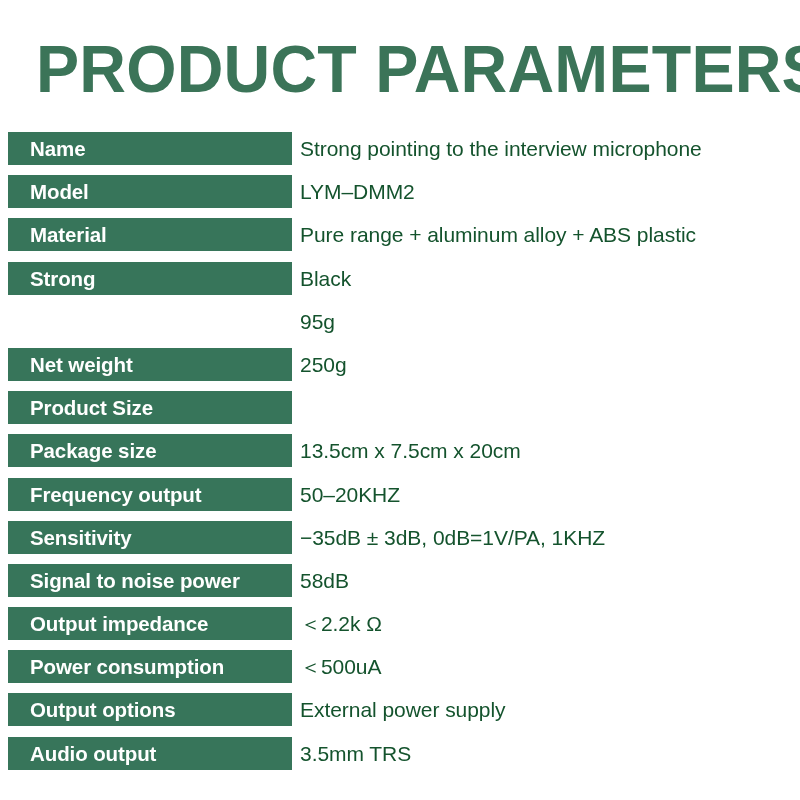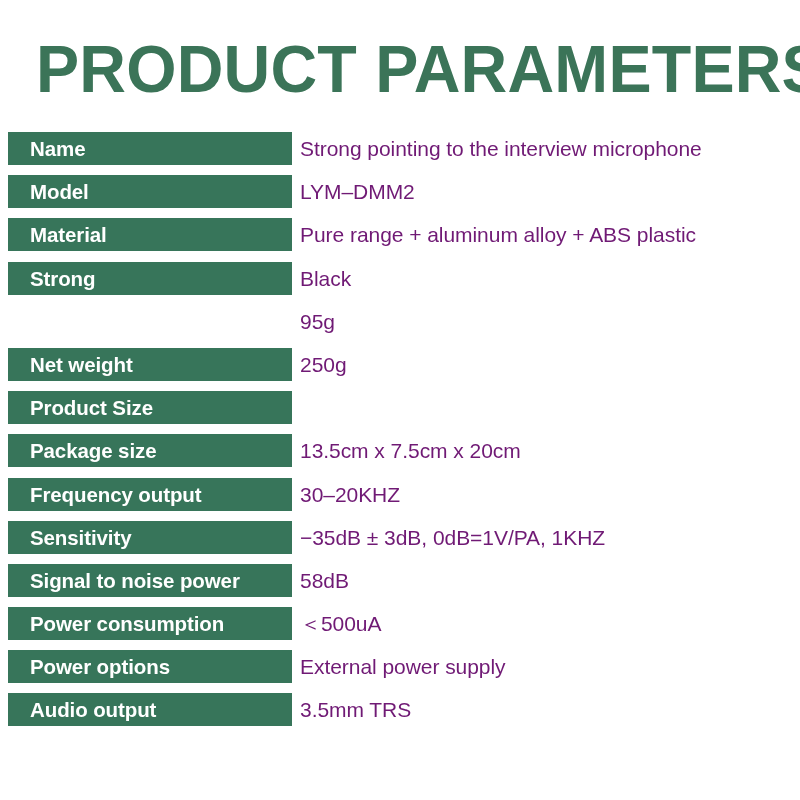--- a/index.html
+++ b/index.html
@@ -70,21 +70,21 @@
     letter-spacing: -0.1px;
   }
   .param-value {
     position: absolute;
     left: 300px;
     top: 2px;
     height: 33px;
     line-height: 33px;
     font-size: 21px;
     font-weight: 400;
-    color: #701a75;
+    color: #14532d;
     white-space: nowrap;
     letter-spacing: -0.05px;
   }
 </style>
 </head>
 <body>
 
 <div id="sheet">
 
   <div class="page-title">PRODUCT PARAMETERS</div>
@@ -116,36 +116,40 @@
       </div>
       <div class="param-row">
         <div class="param-label">Product Size</div>
       </div>
       <div class="param-row">
         <div class="param-label">Package size</div>
         <div class="param-value">13.5cm x 7.5cm x 20cm</div>
       </div>
       <div class="param-row">
         <div class="param-label">Frequency output</div>
-        <div class="param-value">30–20KHZ</div>
+        <div class="param-value">50–20KHZ</div>
       </div>
       <div class="param-row">
         <div class="param-label">Sensitivity</div>
         <div class="param-value">−35dB ± 3dB, 0dB=1V/PA, 1KHZ</div>
       </div>
       <div class="param-row">
         <div class="param-label">Signal to noise power</div>
         <div class="param-value">58dB</div>
       </div>
       <div class="param-row">
+        <div class="param-label">Output impedance</div>
+        <div class="param-value">＜2.2k Ω</div>
+      </div>
+      <div class="param-row">
         <div class="param-label">Power consumption</div>
         <div class="param-value">＜500uA</div>
       </div>
       <div class="param-row">
-        <div class="param-label">Power options</div>
+        <div class="param-label">Output options</div>
         <div class="param-value">External power supply</div>
       </div>
       <div class="param-row">
         <div class="param-label">Audio output</div>
         <div class="param-value">3.5mm TRS</div>
       </div>
     </div>
 
 </div>
 

